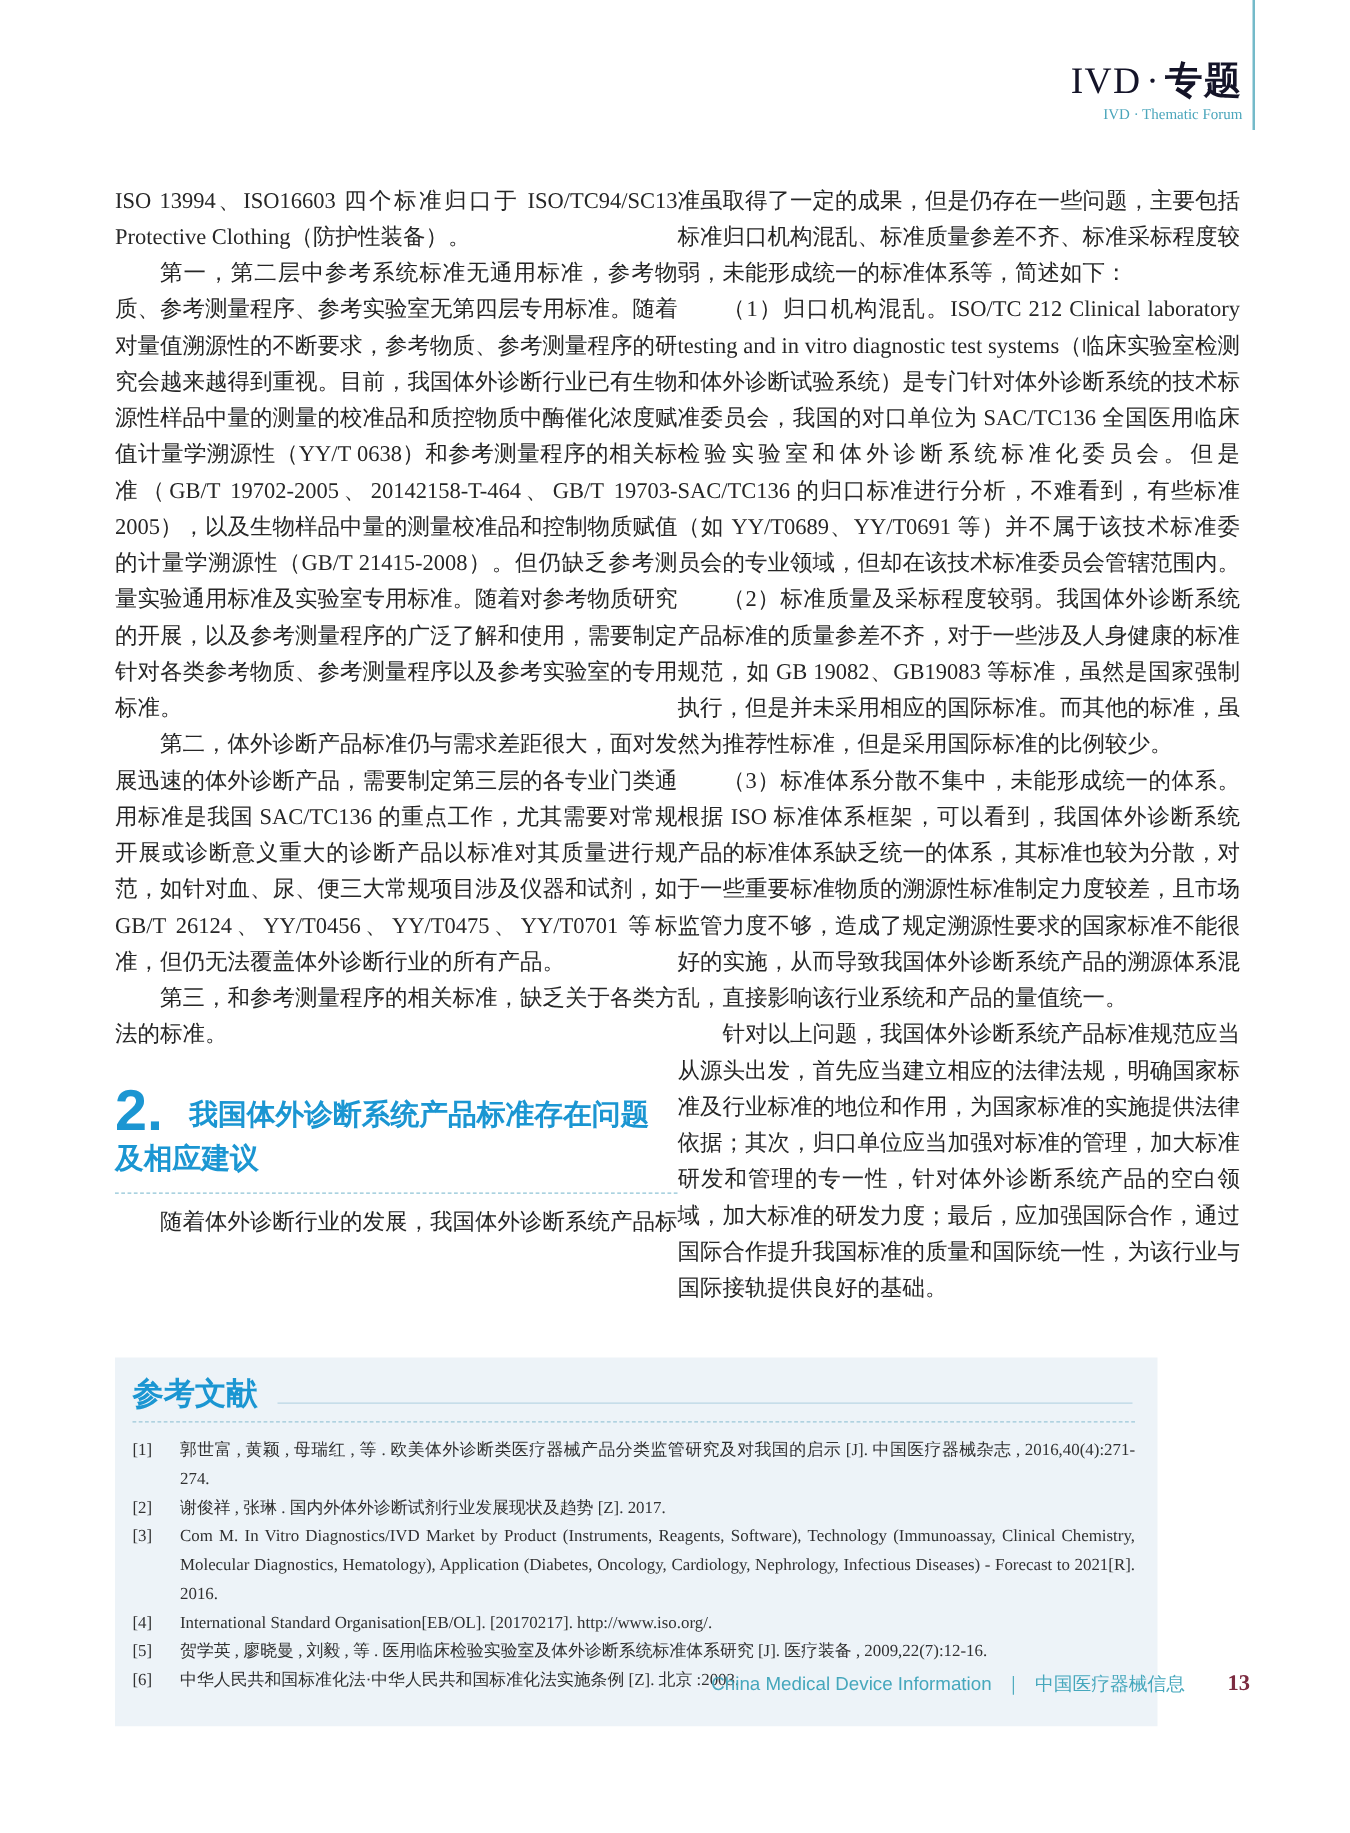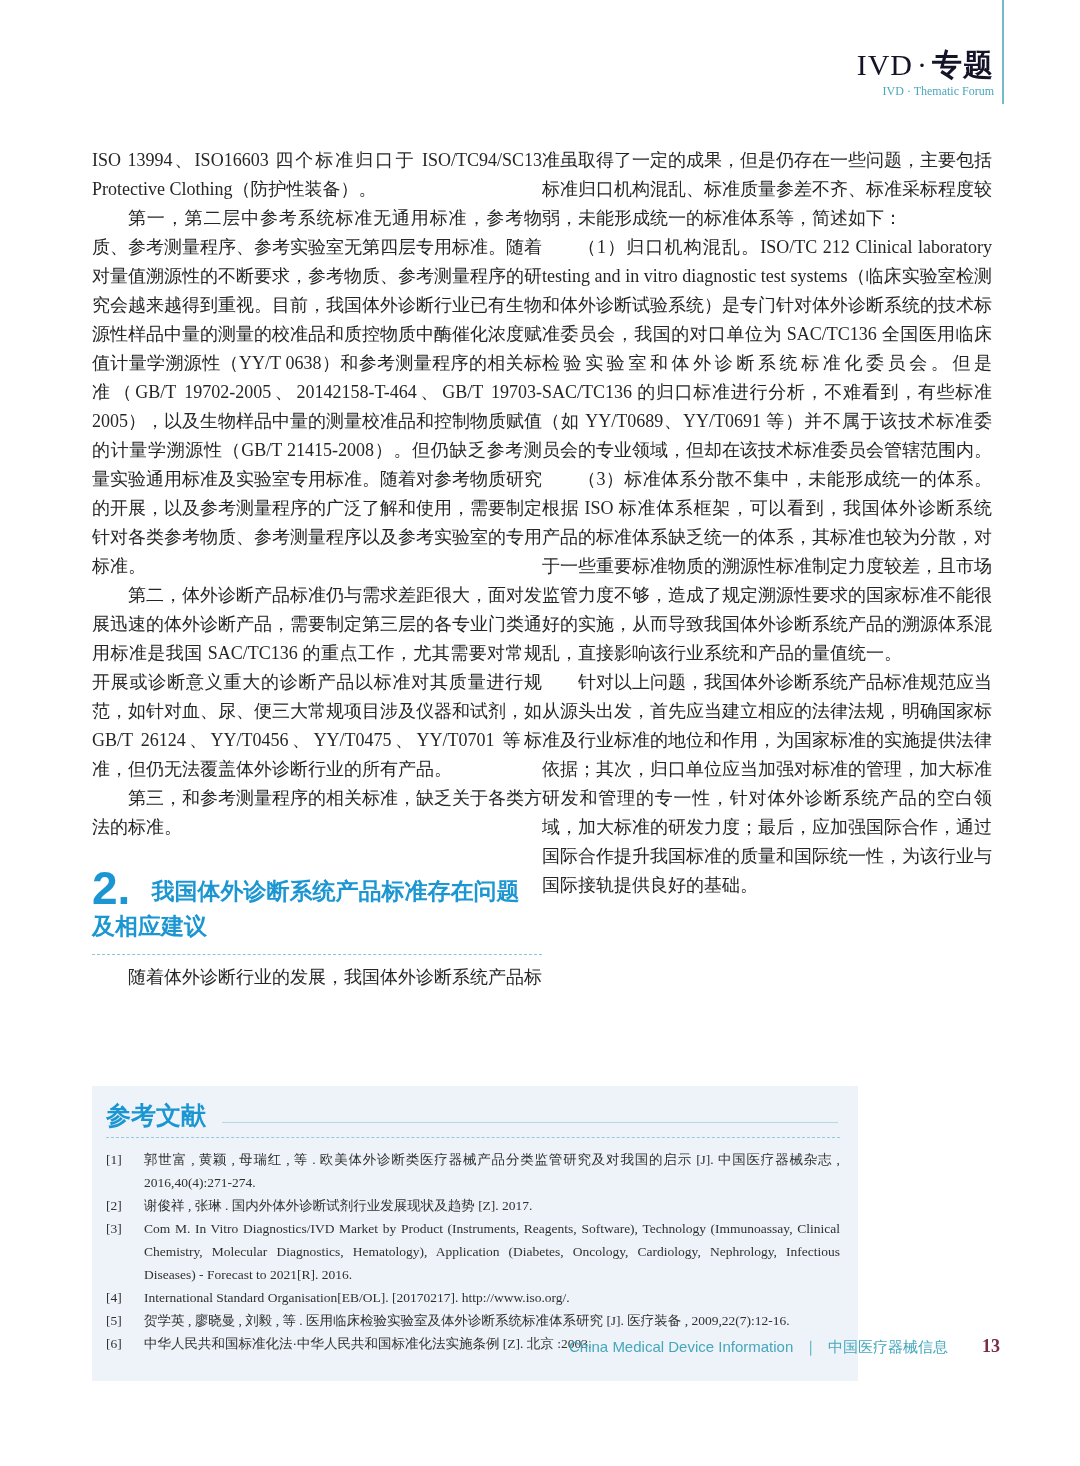--- a/index.html
+++ b/index.html
@@ -47,21 +47,21 @@
     font-weight:bold; font-size:46px; color:#1b96d2;
     vertical-align:-5px; margin-right:5px;
   }
   .sec2 .sec-title {
     font-family:"Liberation Sans","DejaVu Sans",sans-serif;
     font-weight:bold; font-size:23px; line-height:35px; color:#1b96d2;margin-left:16px;
   }
 
   
   .refs {
-    position:absolute; top:1086px; left:92px; width:766px;
+    position:absolute; top:1086px; left:92px; width:834px;
     background:#edf3f8; padding:14px 18px 26px 14px;
   }
   .refs-head-row { display:flex; align-items:flex-end; }
   .refs-heading {
     font-family:"Liberation Sans","DejaVu Sans",sans-serif;
     font-weight:bold; font-size:25px; color:#1b96d2; line-height:30px;
   }
   .refs-head-line { flex:1; height:1px; background:#b9d6e3; margin:0 2px 7px 16px; }
   .refs-dotted { border-top:1px dashed #9cc7d8; margin-top:7px; margin-bottom:10px; }
   .ref-item {
@@ -102,20 +102,21 @@
     <p>第二，体外诊断产品标准仍与需求差距很大，面对发展迅速的体外诊断产品，需要制定第三层的各专业门类通用标准是我国 SAC/TC136 的重点工作，尤其需要对常规开展或诊断意义重大的诊断产品以标准对其质量进行规范，如针对血、尿、便三大常规项目涉及仪器和试剂，如 GB/T 26124、YY/T0456、YY/T0475、YY/T0701 等标准，但仍无法覆盖体外诊断行业的所有产品。</p>
     <p>第三，和参考测量程序的相关标准，缺乏关于各类方法的标准。</p>
     <div class="sec2">
       <span class="big-num">2.</span><span class="sec-title">我国体外诊断系统产品标准存在问题及相应建议</span>
     </div>
     <p>随着体外诊断行业的发展，我国体外诊断系统产品标</p>
   </div>
   <div class="col">
     <p class="noindent">准虽取得了一定的成果，但是仍存在一些问题，主要包括标准归口机构混乱、标准质量参差不齐、标准采标程度较弱，未能形成统一的标准体系等，简述如下：</p>
     <p>（1）归口机构混乱。ISO/TC 212 Clinical laboratory testing and in vitro diagnostic test systems（临床实验室检测和体外诊断试验系统）是专门针对体外诊断系统的技术标准委员会，我国的对口单位为 SAC/TC136 全国医用临床检验实验室和体外诊断系统标准化委员会。但是 SAC/TC136 的归口标准进行分析，不难看到，有些标准（如 YY/T0689、YY/T0691 等）并不属于该技术标准委员会的专业领域，但却在该技术标准委员会管辖范围内。</p>
+    <p>（2）标准质量及采标程度较弱。我国体外诊断系统产品标准的质量参差不齐，对于一些涉及人身健康的标准规范，如 GB 19082、GB19083 等标准，虽然是国家强制执行，但是并未采用相应的国际标准。而其他的标准，虽然为推荐性标准，但是采用国际标准的比例较少。</p>
     <p>（3）标准体系分散不集中，未能形成统一的体系。根据 ISO 标准体系框架，可以看到，我国体外诊断系统产品的标准体系缺乏统一的体系，其标准也较为分散，对于一些重要标准物质的溯源性标准制定力度较差，且市场监管力度不够，造成了规定溯源性要求的国家标准不能很好的实施，从而导致我国体外诊断系统产品的溯源体系混乱，直接影响该行业系统和产品的量值统一。</p>
     <p>针对以上问题，我国体外诊断系统产品标准规范应当从源头出发，首先应当建立相应的法律法规，明确国家标准及行业标准的地位和作用，为国家标准的实施提供法律依据；其次，归口单位应当加强对标准的管理，加大标准研发和管理的专一性，针对体外诊断系统产品的空白领域，加大标准的研发力度；最后，应加强国际合作，通过国际合作提升我国标准的质量和国际统一性，为该行业与国际接轨提供良好的基础。</p>
   </div>
 </div>
 
 <div class="refs">
   <div class="refs-head-row">
     <span class="refs-heading">参考文献</span>
     <span class="refs-head-line"></span>
   </div>

